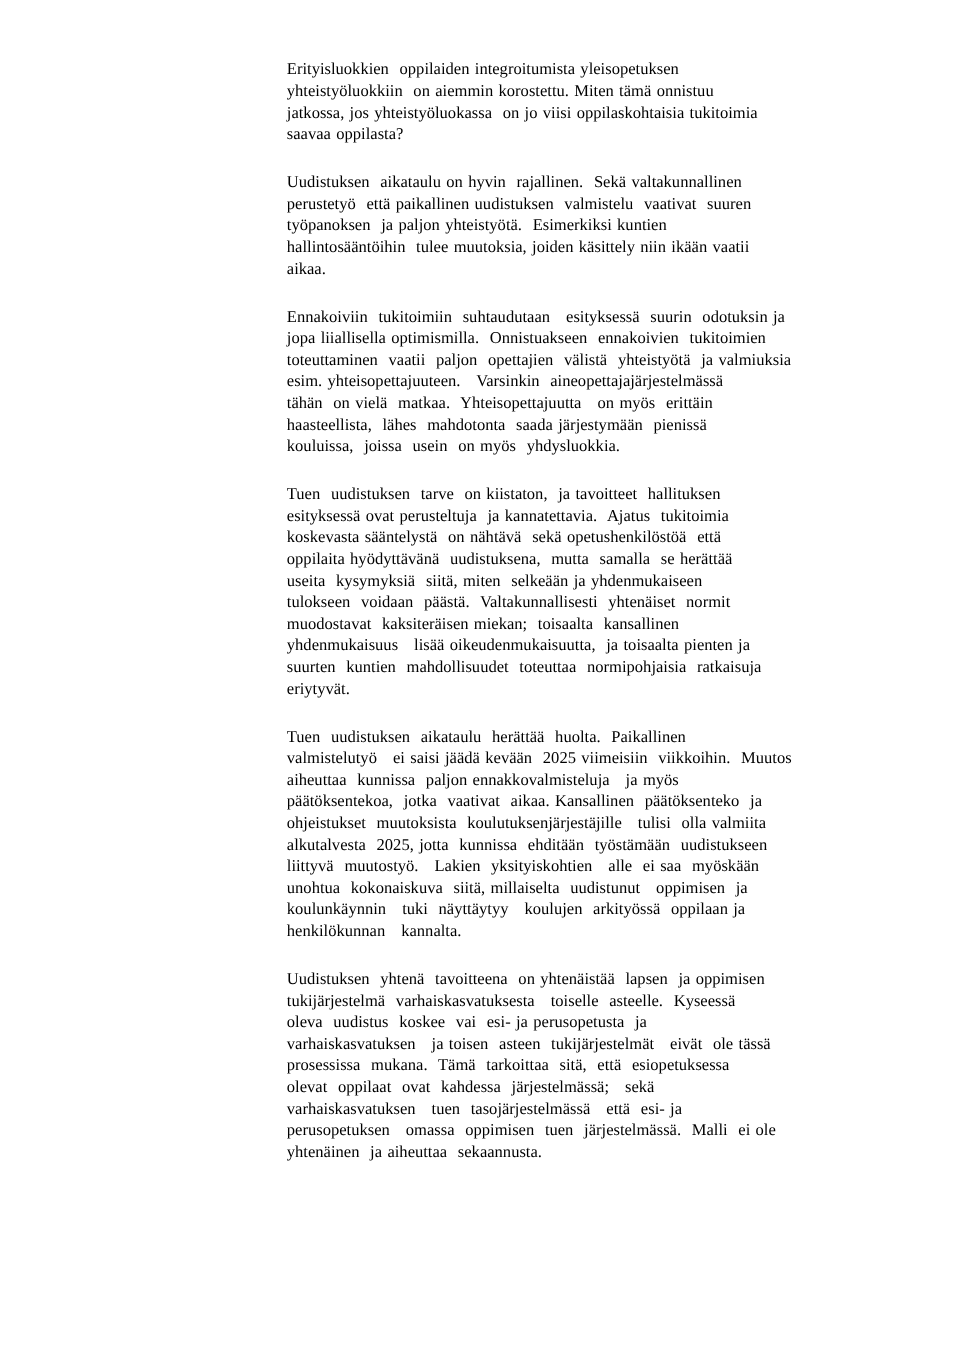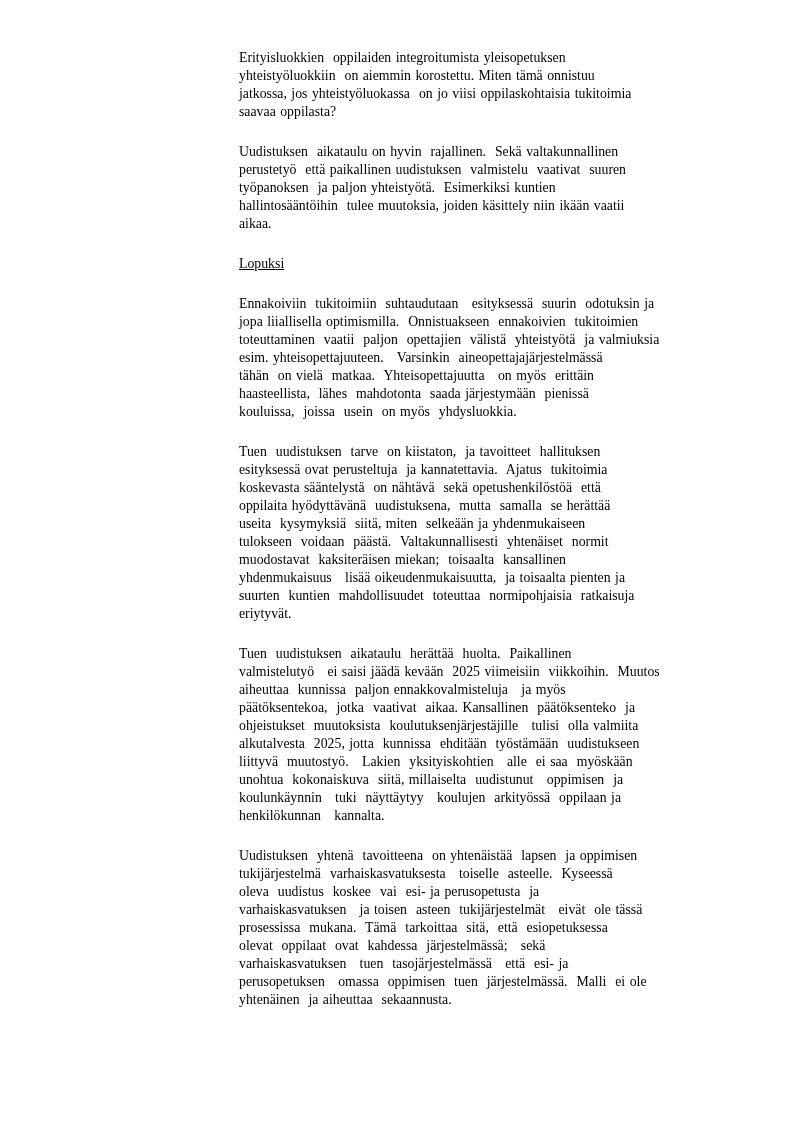--- a/index.html
+++ b/index.html
@@ -46,21 +46,20 @@
   <div class="text-column">
     <p class="para">Erityisluokkien  oppilaiden integroitumista yleisopetuksen
 yhteistyöluokkiin  on aiemmin korostettu. Miten tämä onnistuu
 jatkossa, jos yhteistyöluokassa  on jo viisi oppilaskohtaisia tukitoimia
 saavaa oppilasta?</p>
     <p class="para">Uudistuksen  aikataulu on hyvin  rajallinen.  Sekä valtakunnallinen
 perustetyö  että paikallinen uudistuksen  valmistelu  vaativat  suuren
 työpanoksen  ja paljon yhteistyötä.  Esimerkiksi kuntien
 hallintosääntöihin  tulee muutoksia, joiden käsittely niin ikään vaatii
 aikaa.</p>
-    <p class="heading">Lopuksi</p>
     <p class="para">Ennakoiviin  tukitoimiin  suhtaudutaan   esityksessä  suurin  odotuksin ja
 jopa liiallisella optimismilla.  Onnistuakseen  ennakoivien  tukitoimien
 toteuttaminen  vaatii  paljon  opettajien  välistä  yhteistyötä  ja valmiuksia
 esim. yhteisopettajuuteen.   Varsinkin  aineopettajajärjestelmässä
 tähän  on vielä  matkaa.  Yhteisopettajuutta   on myös  erittäin
 haasteellista,  lähes  mahdotonta  saada järjestymään  pienissä
 kouluissa,  joissa  usein  on myös  yhdysluokkia.</p>
     <p class="para">Tuen  uudistuksen  tarve  on kiistaton,  ja tavoitteet  hallituksen
 esityksessä ovat perusteltuja  ja kannatettavia.  Ajatus  tukitoimia
 koskevasta sääntelystä  on nähtävä  sekä opetushenkilöstöä  että

